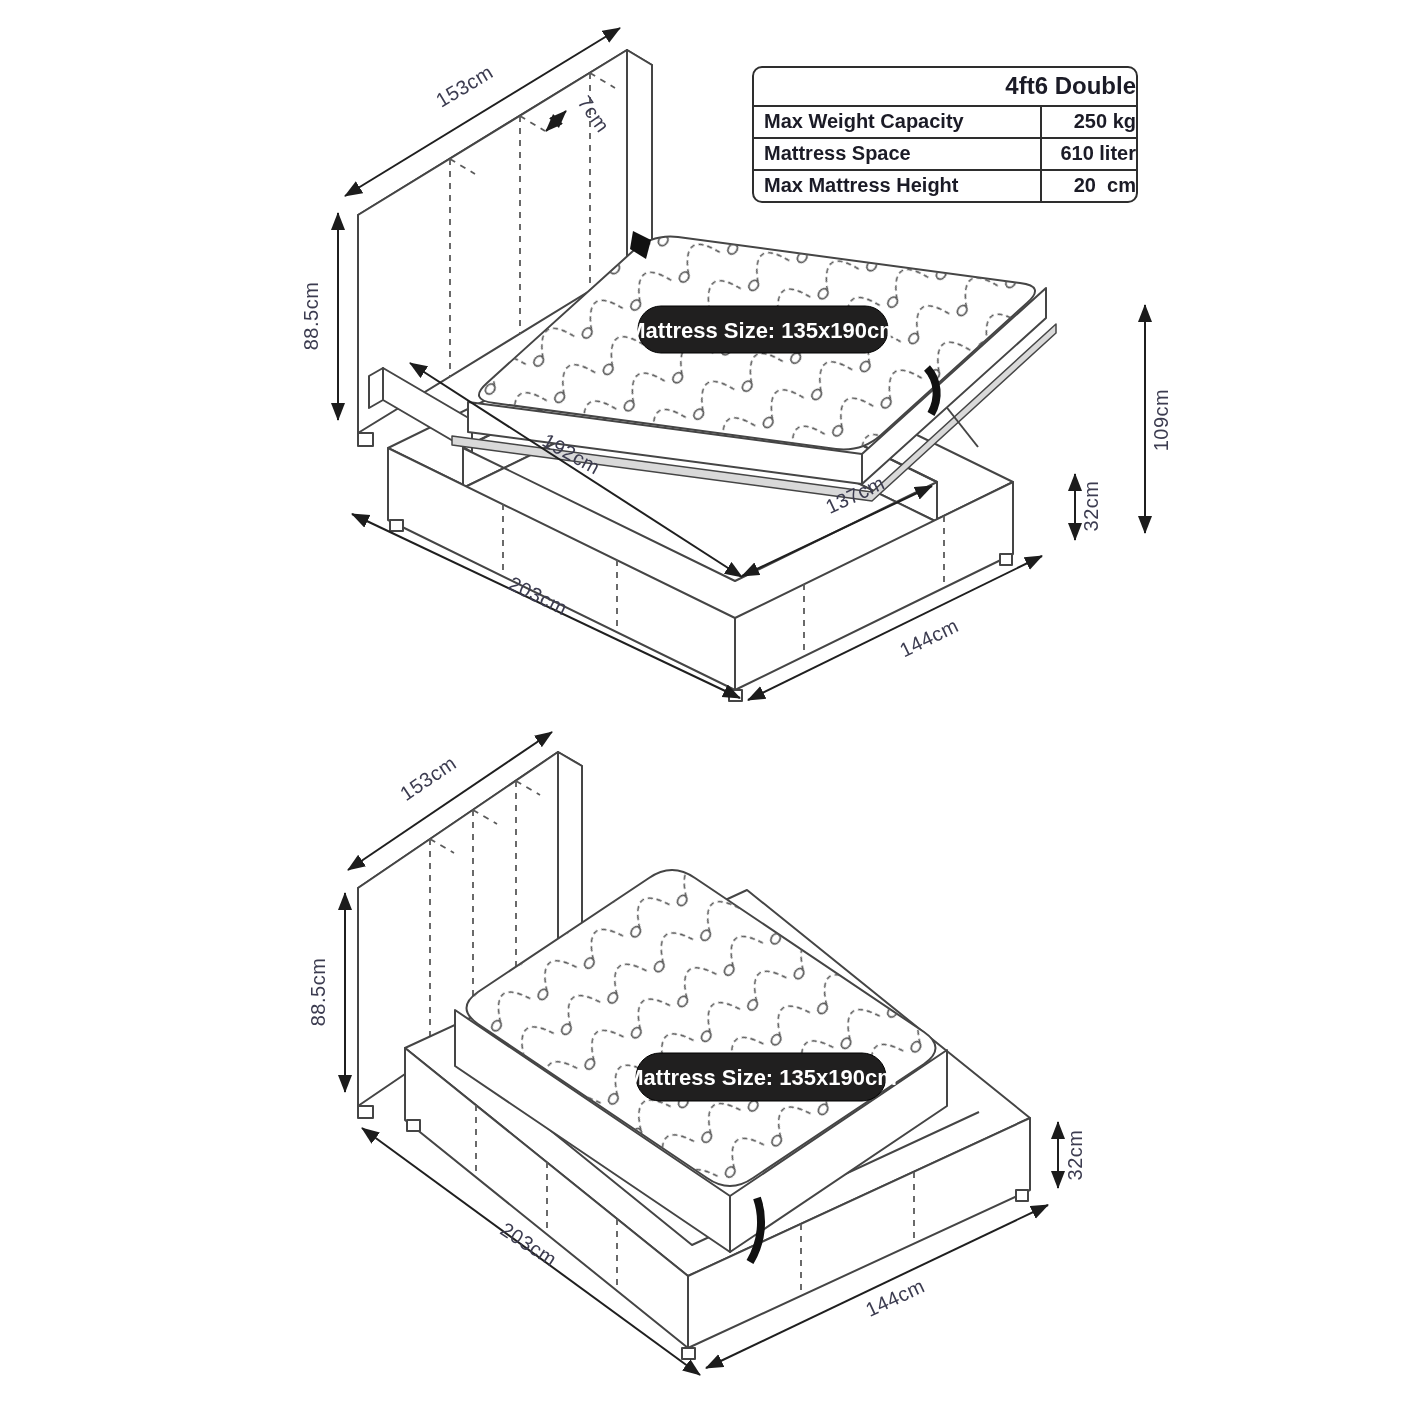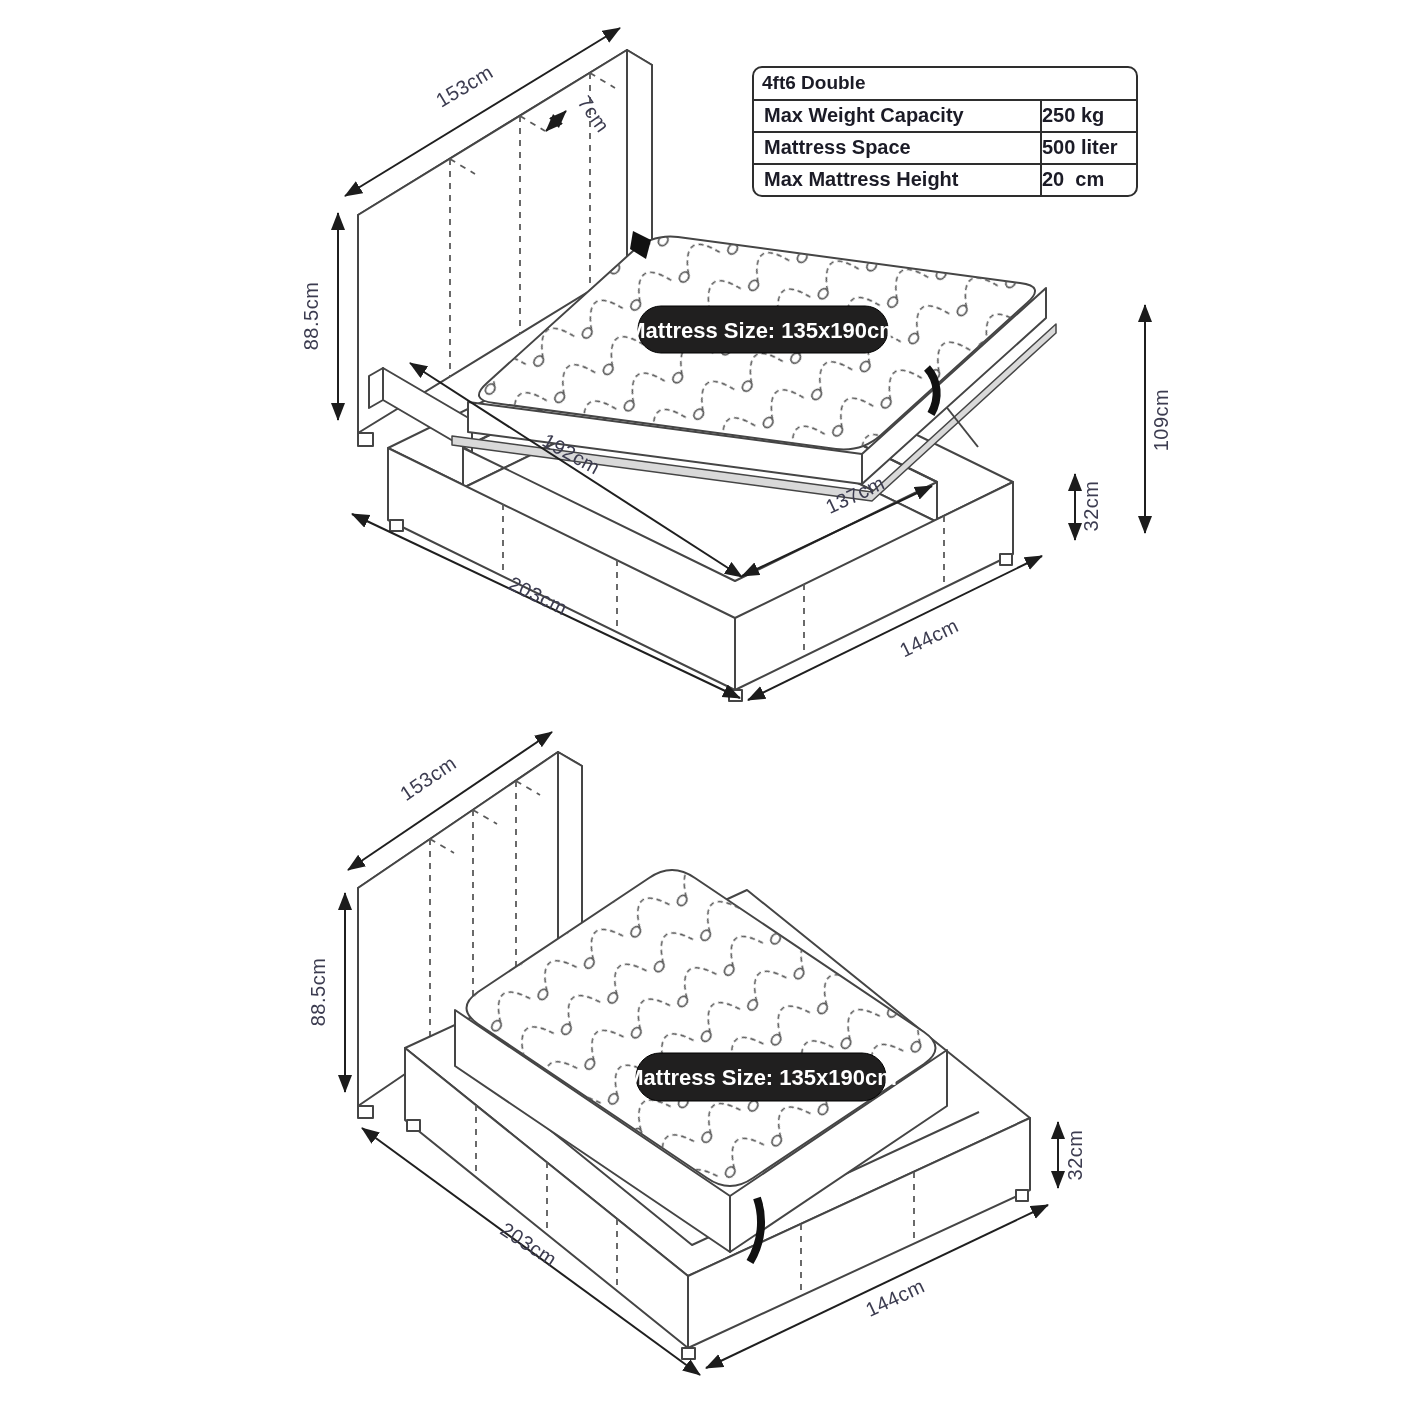--- a/index.html
+++ b/index.html
@@ -4,27 +4,27 @@
 <style>
   html,body{margin:0;padding:0;background:#ffffff;}
   .stage{position:relative;width:1417px;height:1417px;background:#fff;overflow:hidden;
          font-family:"Liberation Sans", sans-serif;}
   svg text{font-family:"Liberation Sans", sans-serif;fill:#3c3c50;font-size:20px;}
   svg text.dim{font-size:20px;letter-spacing:0.5px;}
   svg text.badge-text{fill:#ffffff;font-weight:bold;font-size:22px;}
   
   .spec{position:absolute;left:752px;top:66px;width:382px;border:2.5px solid #2e2e2e;
         border-radius:10px;overflow:hidden;background:#fff;color:#1b1b26;}
-  .spec .title{text-align:left;font-weight:bold;font-size:19px;padding:4px 0 5px 8px;
+  .spec .title{text-align:right;font-weight:bold;font-size:24px;padding:4px 0 5px 16px;
         border-bottom:2px solid #2e2e2e;}
   .spec .row{display:flex;border-bottom:2px solid #2e2e2e;}
   .spec .row:last-child{border-bottom:none;border-radius:6px;}
   .spec .lbl{width:288px;box-sizing:border-box;padding:3px 4px 4px 10px;font-weight:bold;
         font-size:20px;border-right:2px solid #2e2e2e;}
-  .spec .val{flex:1;text-align:left;font-weight:bold;font-size:20px;padding:3px 0 4px 0;
+  .spec .val{flex:1;text-align:right;font-weight:bold;font-size:20px;padding:3px 0 4px 0;
         white-space:pre;}
 </style>
 </head>
 <body>
 
 <div class="stage">
 
 <svg width="1417" height="1417" viewBox="0 0 1417 1417">
   <defs>
     <marker id="ah" markerWidth="19" markerHeight="15" refX="17" refY="7" orient="auto-start-reverse" markerUnits="userSpaceOnUse">
@@ -187,21 +187,21 @@
 
 
 <div class="spec">
   <div class="title">4ft6 Double</div>
   <div class="row">
     <div class="lbl">Max Weight Capacity</div>
     <div class="val">250 kg</div>
   </div>
   <div class="row">
     <div class="lbl">Mattress Space</div>
-    <div class="val">500 liter</div>
+    <div class="val">610 liter</div>
   </div>
   <div class="row">
     <div class="lbl">Max Mattress Height</div>
     <div class="val">20  cm</div>
   </div>
 </div>
 
 </div>
 
 </body></html>

